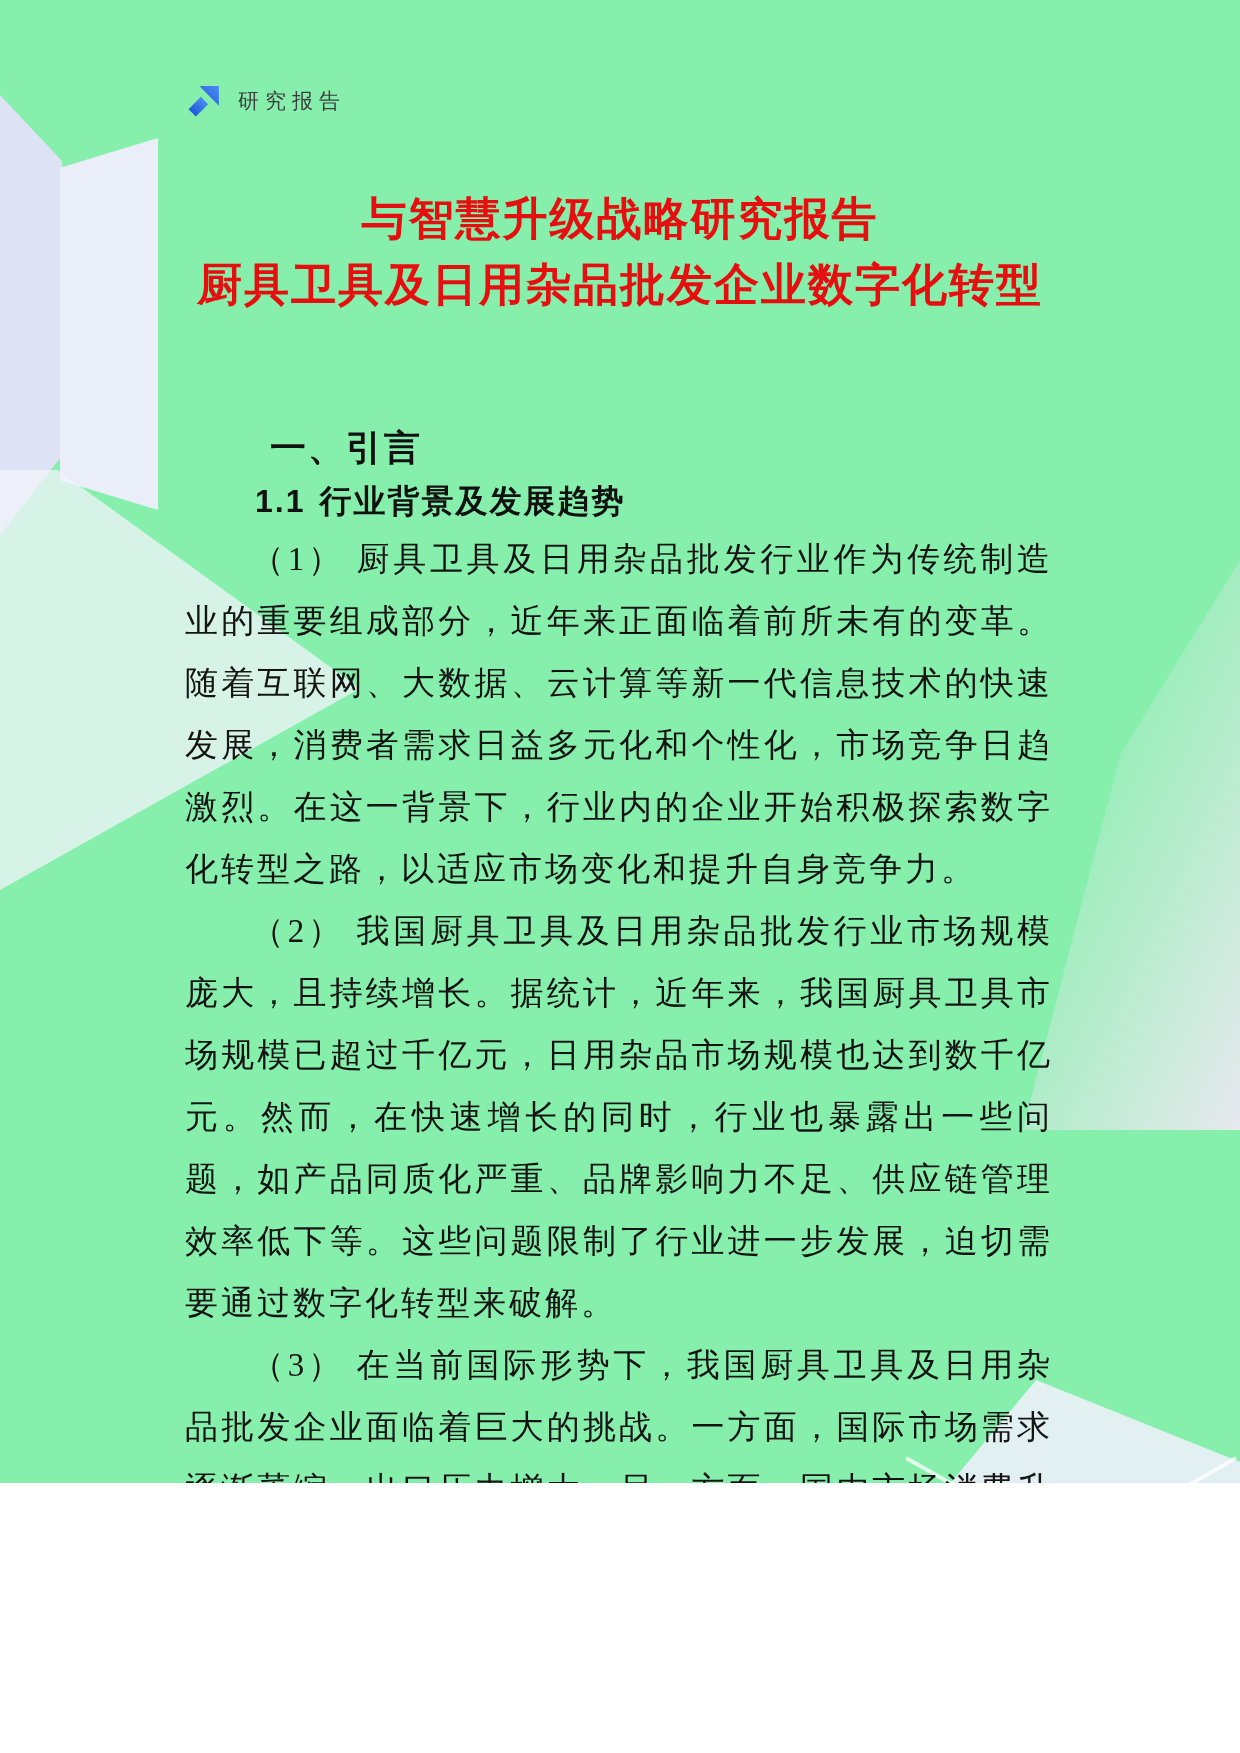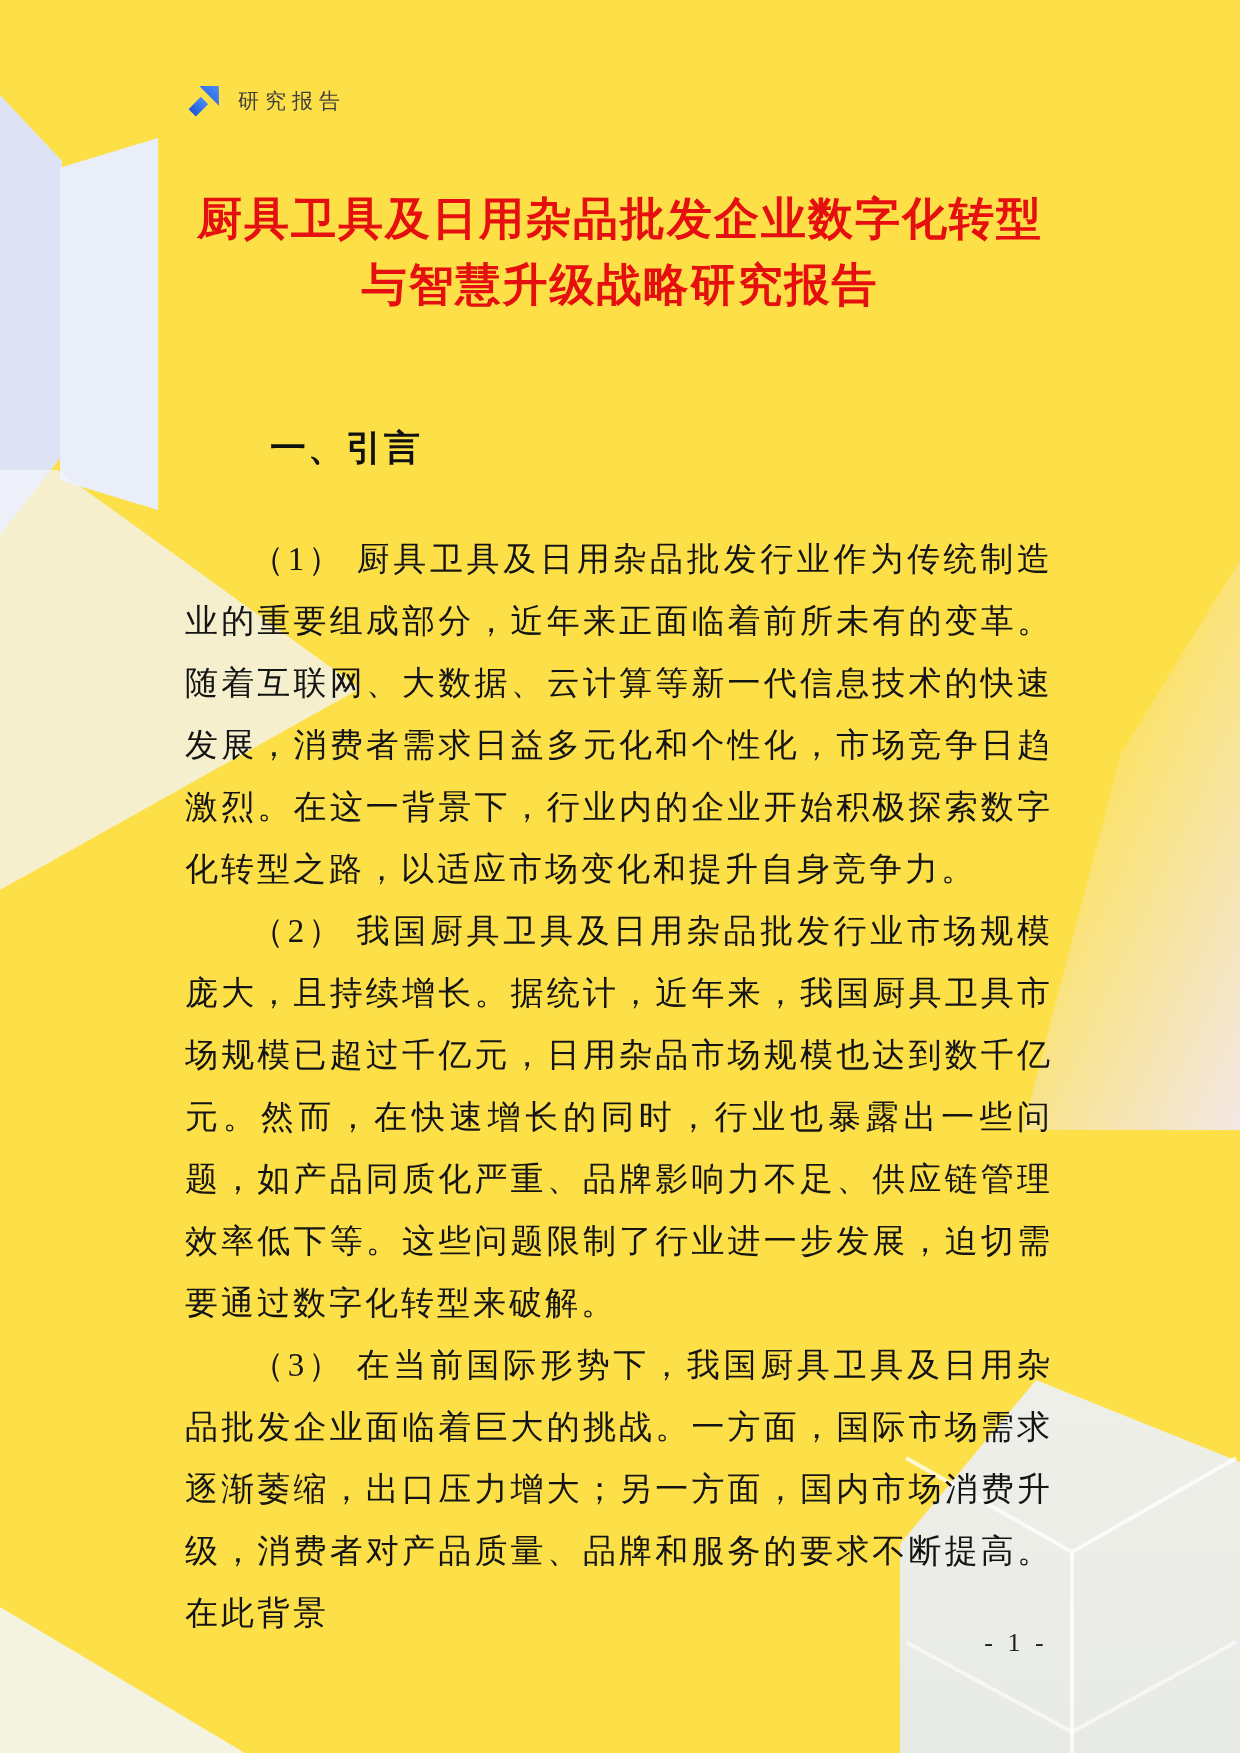--- a/index.html
+++ b/index.html
@@ -1,22 +1,22 @@
 <!DOCTYPE html>
 <html><head>
 <meta charset="utf-8">
 <style>
   * { margin:0; padding:0; box-sizing:border-box; }
   html,body { background:#ffffff; }
   body { font-family:"Liberation Serif", serif; }
 
   .page {
     position:relative;
-    width:1240px; height:1753px;
-    background:#fde047;
+    width:1240px; height:1483px;
+    background:#86efac;
     overflow:hidden;
   }
 
   
   .decor { position:absolute; pointer-events:none; }
   .decor-tl-a { left:0; top:95px; width:62px; height:440px; background:#dde3f4;
     clip-path:polygon(0 0, 100% 15%, 100% 82%, 0 100%); }
   .decor-tl-b { left:60px; top:138px; width:98px; height:372px; background:#eaeef9;
     clip-path:polygon(0 8%, 100% 0, 100% 100%, 0 92%); }
   .decor-tl-c { left:0; top:470px; width:360px; height:420px; background:#f1f4fb; opacity:.75;
@@ -103,25 +103,28 @@
           <stop offset="1" stop-color="#4a8cf5"></stop>
         </linearGradient>
       </defs>
       <path d="M6 30 L18 18" stroke="url(#lg-arrow)" stroke-width="10" fill="none"></path>
       <path d="M13 4 L32 4 L32 23 Z" fill="url(#lg-arrow)"></path>
     </svg>
     <span class="logo-label">研究报告</span>
   </div>
 
   <div class="doc-title">
+    <div>与智慧升级战略研究报告</div>
     <div>厨具卫具及日用杂品批发企业数字化转型</div>
-    <div>与智慧升级战略研究报告</div>
   </div>
 
   <div class="h-section">一、引言</div>
+  <div class="h-sub">
+    <span class="num">1.1</span><span>行业背景及发展趋势</span>
+  </div>
 
   <div class="body-text">
     <p>（1） 厨具卫具及日用杂品批发行业作为传统制造业的重要组成部分，近年来正面临着前所未有的变革。随着互联网、大数据、云计算等新一代信息技术的快速发展，消费者需求日益多元化和个性化，市场竞争日趋激烈。在这一背景下，行业内的企业开始积极探索数字化转型之路，以适应市场变化和提升自身竞争力。</p>
     <p>（2） 我国厨具卫具及日用杂品批发行业市场规模庞大，且持续增长。据统计，近年来，我国厨具卫具市场规模已超过千亿元，日用杂品市场规模也达到数千亿元。然而，在快速增长的同时，行业也暴露出一些问题，如产品同质化严重、品牌影响力不足、供应链管理效率低下等。这些问题限制了行业进一步发展，迫切需要通过数字化转型来破解。</p>
     <p>（3） 在当前国际形势下，我国厨具卫具及日用杂品批发企业面临着巨大的挑战。一方面，国际市场需求逐渐萎缩，出口压力增大；另一方面，国内市场消费升级，消费者对产品质量、品牌和服务的要求不断提高。在此背景</p>
   </div>
 
   <div class="page-number">- 1 -</div>
 
 </div>

